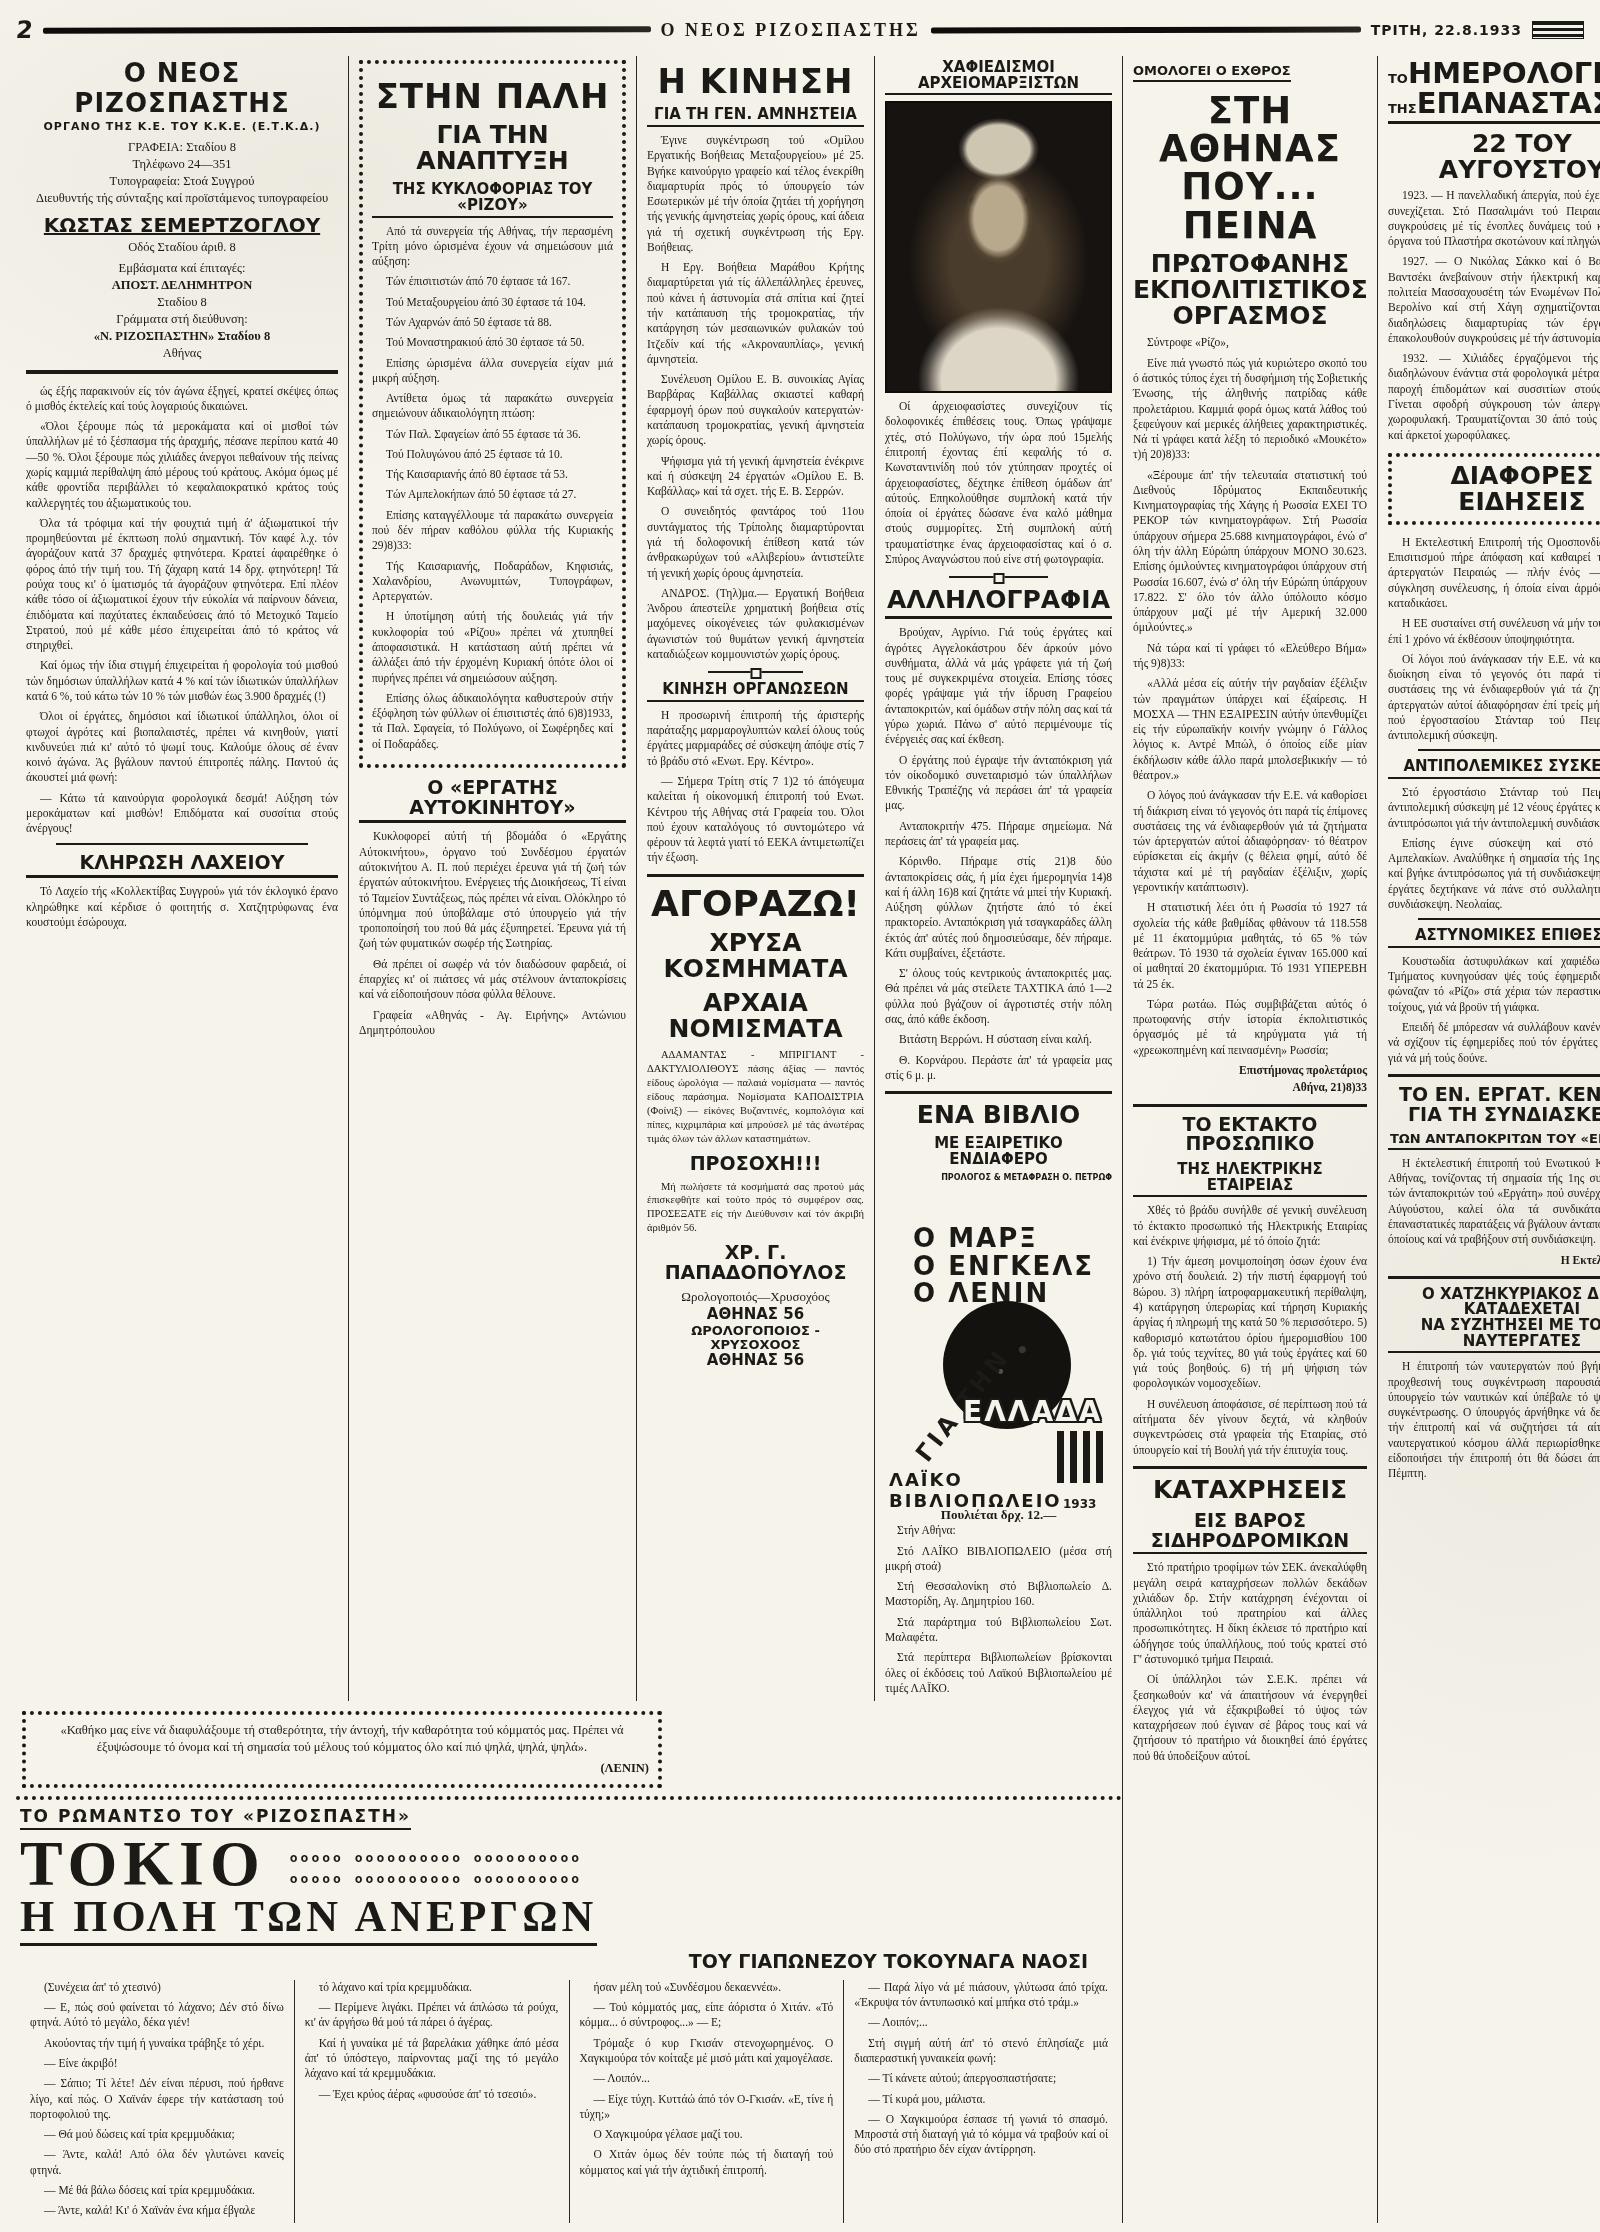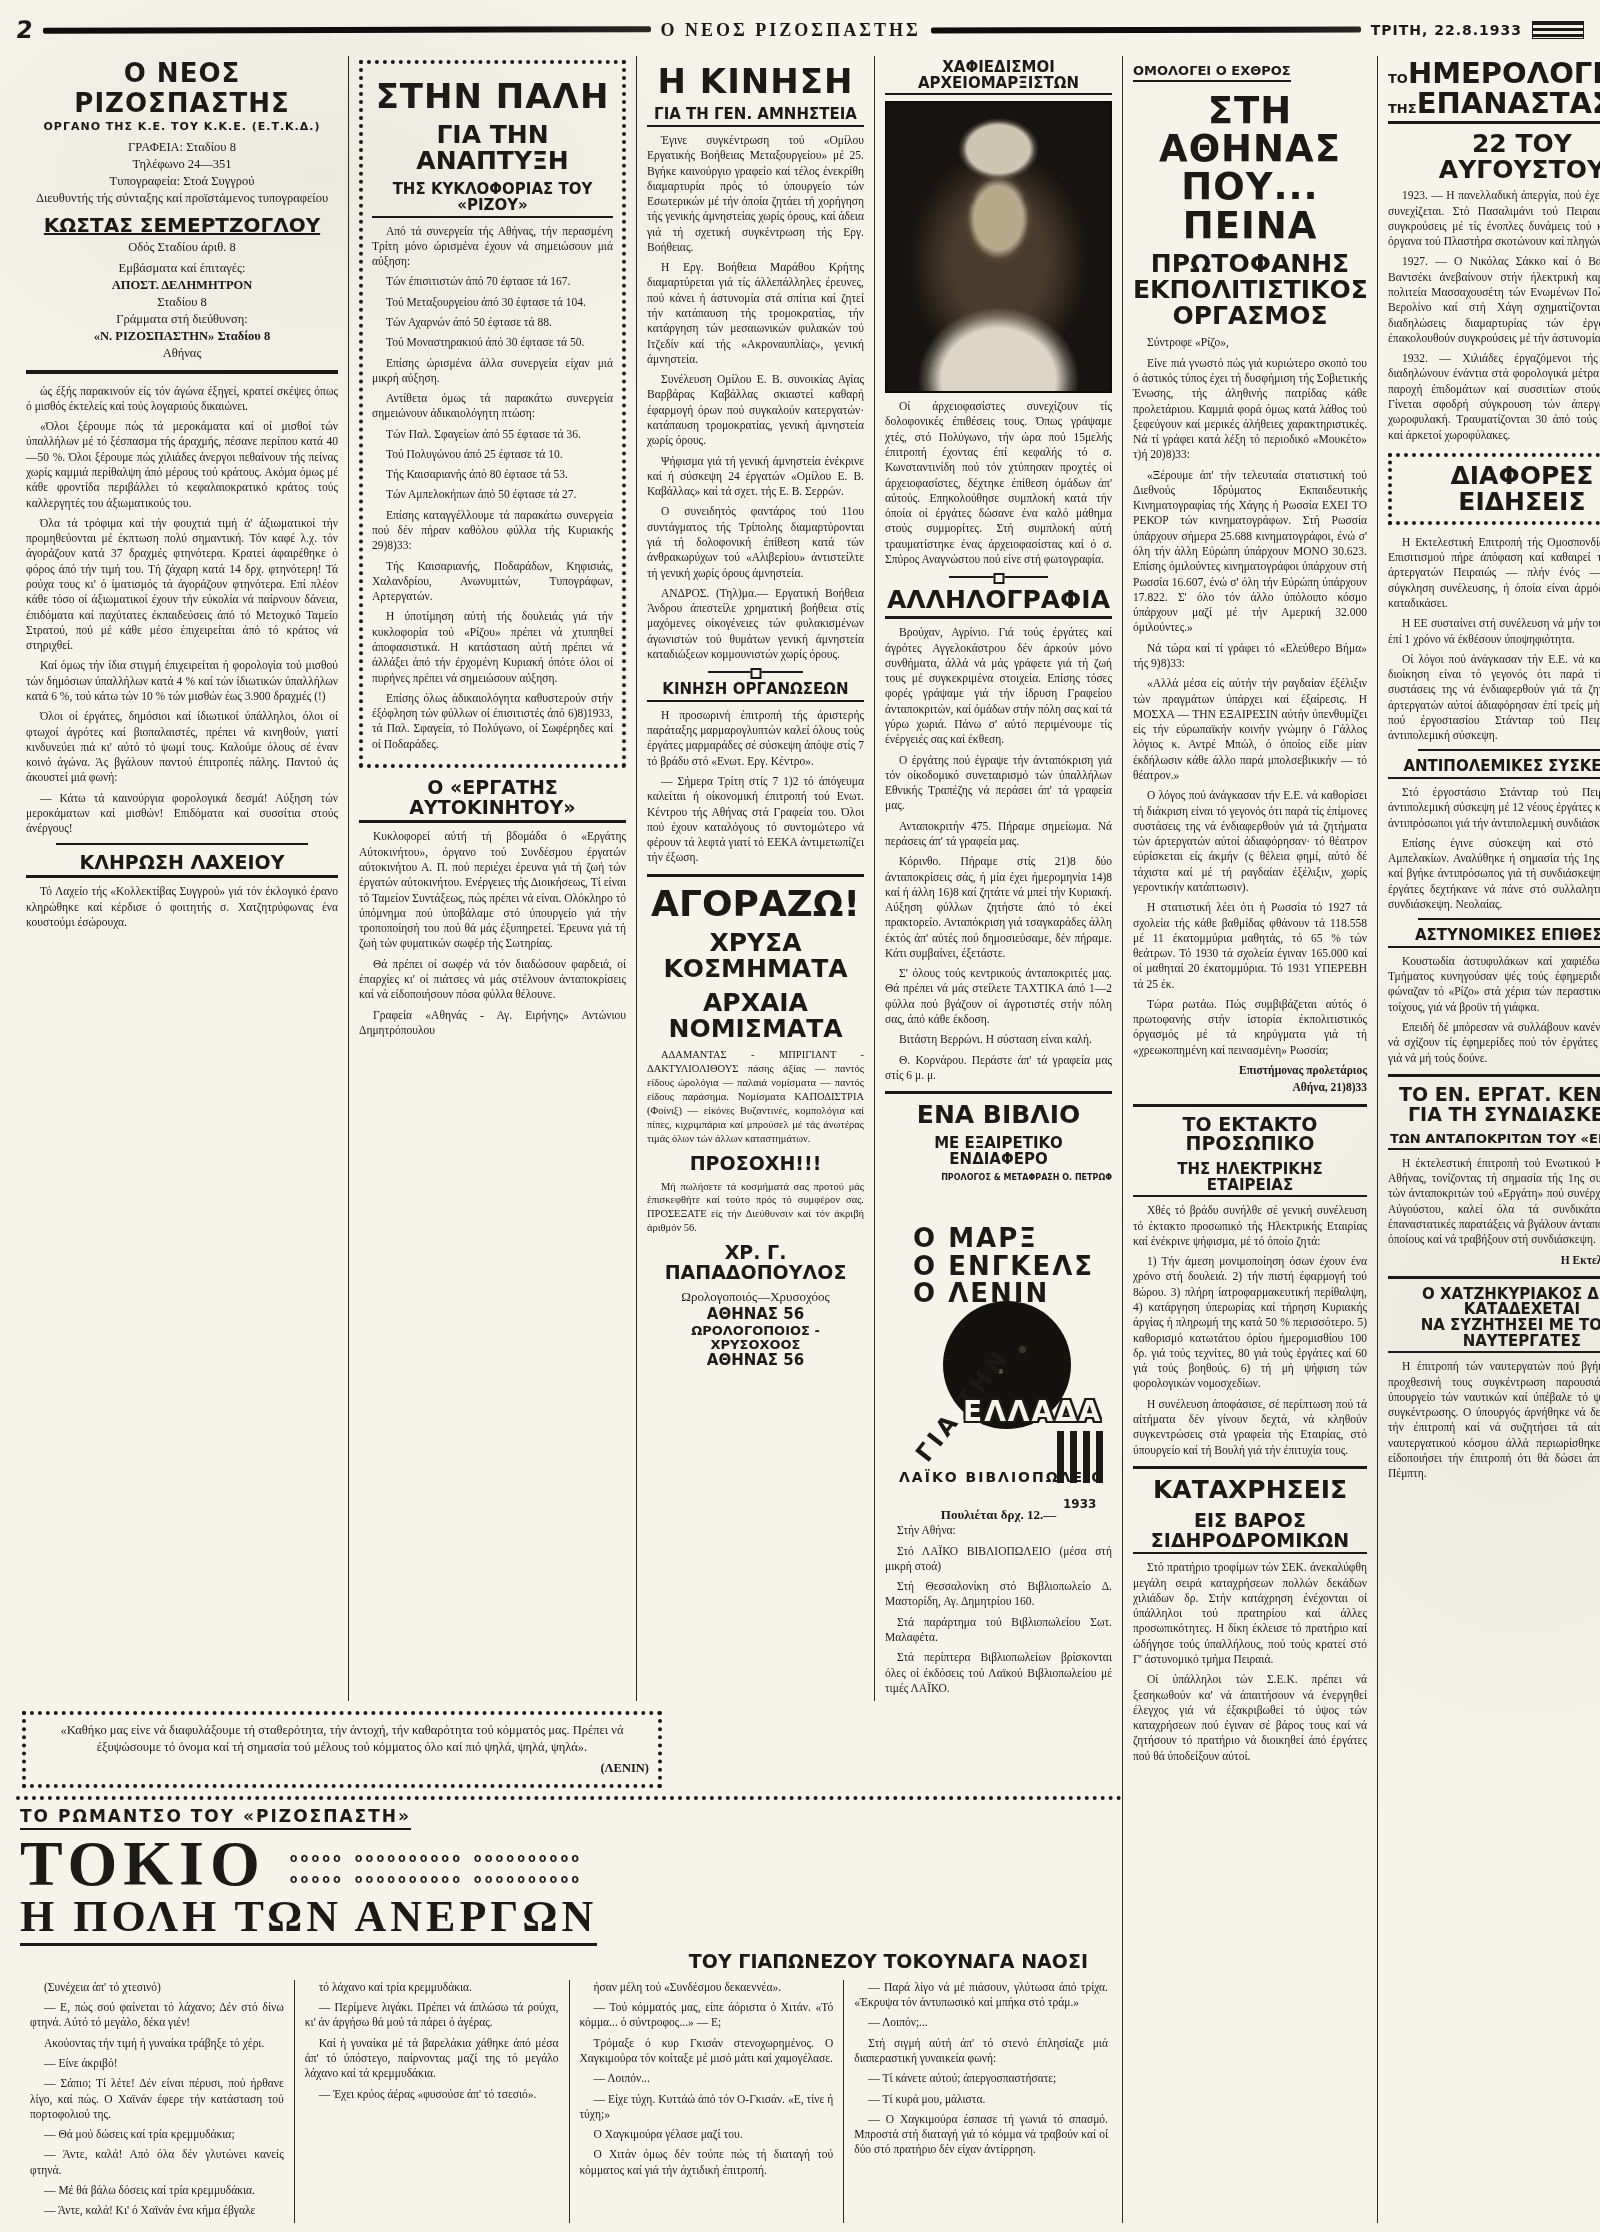--- a/index.html
+++ b/index.html
@@ -71,21 +71,21 @@
   .bookart .stack { position:absolute; left:28px; top:52px; font-weight:bold; font-size:26px; line-height:1.05; letter-spacing:2px; }
   .bookart .circle { position:absolute; left:58px; top:128px; width:128px; height:128px; border-radius:50%;
       background: radial-gradient(circle at 62% 38%, #3a362e 0 3px, transparent 4px),
                   radial-gradient(circle at 45% 55%, #555046 0 2px, transparent 3px),
                   #14120f; }
   .bookart .gia { position:absolute; left:10px; top:218px; transform:rotate(-52deg); font-weight:bold; font-size:24px; letter-spacing:4px; }
   .bookart .ellada { position:absolute; left:78px; top:222px; font-weight:bold; font-size:28px; letter-spacing:2px;
       color:var(--paper); text-shadow:-2px -2px 0 var(--ink),2px -2px 0 var(--ink),-2px 2px 0 var(--ink),2px 2px 0 var(--ink),0 2px 0 var(--ink),2px 0 0 var(--ink); }
   .bookart .bars { position:absolute; left:172px; top:258px; display:flex; gap:6px; }
   .bookart .bars i { width:7px; height:52px; background:var(--ink); }
-  .bookart .shop { position:absolute; left:14px; top:296px; font-weight:bold; font-size:14px; letter-spacing:2px; }
+  .bookart .shop { position:absolute; left:4px; top:296px; font-weight:bold; font-size:18px; letter-spacing:2px; }
   .bookart .yr { position:absolute; left:178px; top:324px; font-weight:bold; font-size:12px; }
   .bookart .blurb { position:absolute; right:0; top:0; font-size:8px; font-weight:bold; line-height:1.2; text-align:right; }
   
   .tokio { border-top:4px dotted var(--ink); margin-top:8px; padding:6px 4px 0; }
   .tokio .kick { font:bold 17px "DejaVu Sans", sans-serif; letter-spacing:2px; display:inline-block;text-align:center; }
   .tokio .headrow { display:flex; align-items:flex-start; gap:24px; margin-top:4px; }
   .tokio .t1 { font:bold 64px "Liberation Serif", serif; letter-spacing:6px; line-height:.95; }
   .tokio .orn { font:bold 13px "DejaVu Sans Mono", monospace; letter-spacing:3px; line-height:1.6; padding-top:14px; color:var(--ink); }
   .tokio .t2 { font:bold 44px "Liberation Serif", serif; letter-spacing:4px; line-height:1; border-bottom:3px solid var(--ink); display:inline-block; padding-bottom:4px;text-align:center; }
   .tokio .auth { font:bold 19px "DejaVu Sans", sans-serif; text-align:right; margin:4px 30px 8px 0; }

